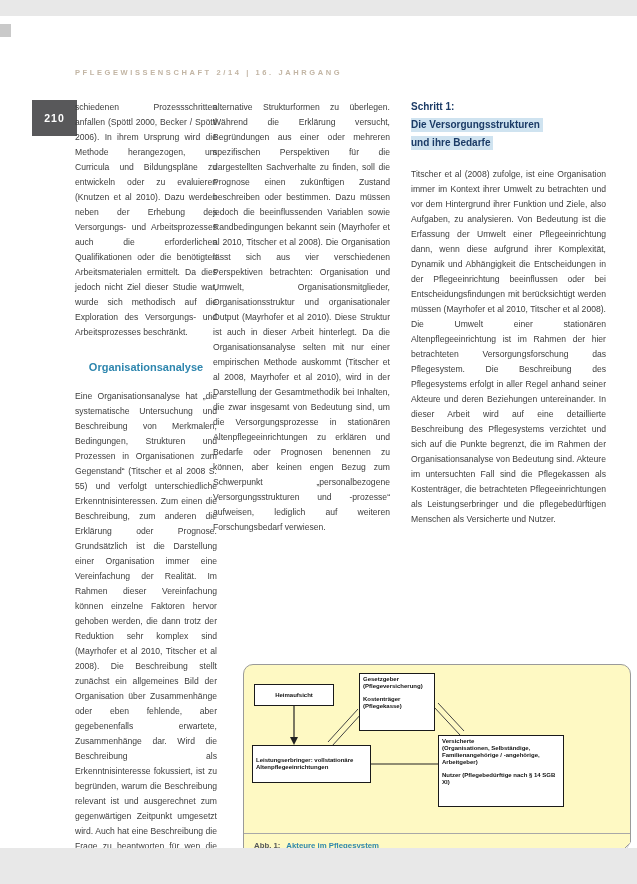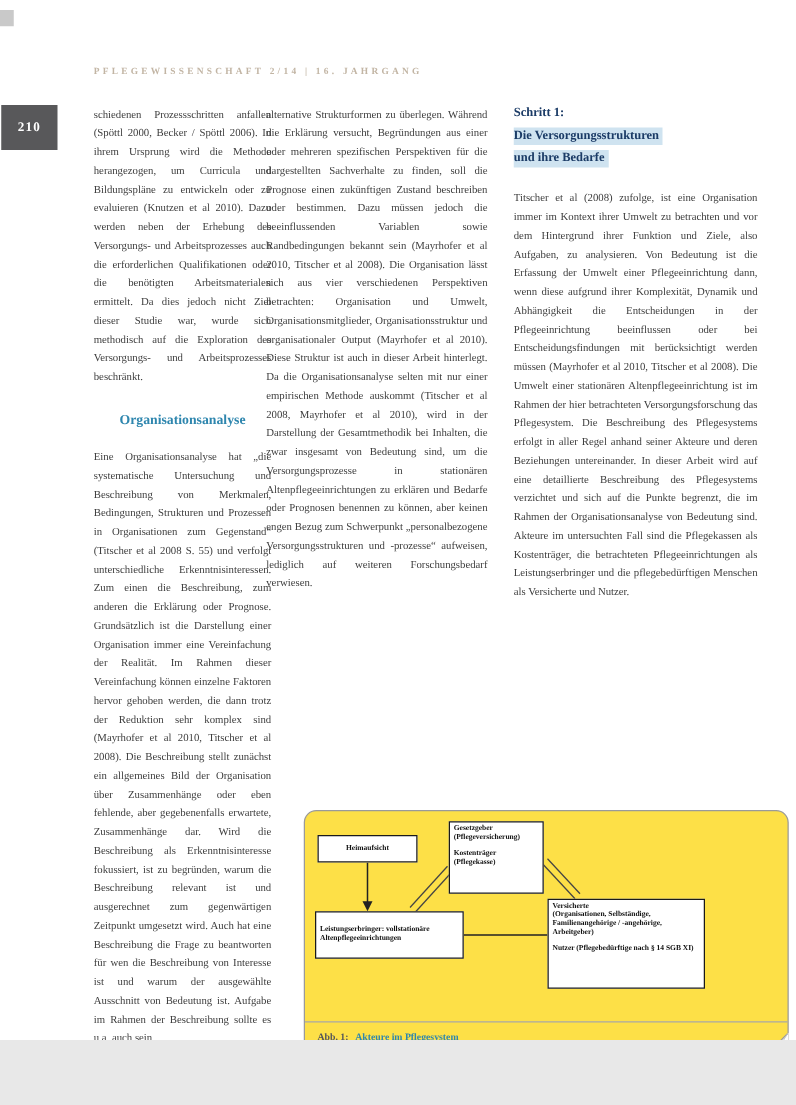--- a/index.html
+++ b/index.html
@@ -1,37 +1,37 @@
 <!DOCTYPE html>
 <html lang="de"><head>
 <meta charset="utf-8">
 <style>
   html,body{margin:0;padding:0;background:#e8e8e8;}
   .page{
     position:relative;
     width:637px;height:832px;
     background:#ffffff;
-    font-family:Liberation Serif, serif;
+    font-family:Liberation Sans, sans-serif;
     color:#3d3d3d;
     overflow:hidden;
-    margin:0 auto;
+    margin:16px auto;
   }
   .corner-mark{
     position:absolute;left:0;top:8px;width:11px;height:13px;
     background:#c9c9c9;
   }
   .journal-header{
     position:absolute;left:75px;top:52px;
     font-size:7.5px;letter-spacing:2.6px;
     color:#c2b5a4;font-weight:bold;
     text-transform:uppercase;
     white-space:nowrap;
   }
   .page-number-box{
-    position:absolute;left:1px;top:84px;width:45px;height:36px;
+    position:absolute;left:32px;top:84px;width:45px;height:36px;
     background:#58585a;color:#ffffff;
     display:flex;align-items:center;justify-content:center;
     font-size:10.5px;font-weight:bold;letter-spacing:1px;
   }
   .col{
     position:absolute;top:84px;
     font-size:8.6px;line-height:15px;
     text-align:justify;
     hyphens:auto;
   }
@@ -60,21 +60,21 @@
   }
   .step-heading .plain{
     display:inline-block;
     padding:2px 0;
     margin-bottom:4px;
   }
   
   .figure-frame{
     position:absolute;left:243px;top:648px;width:388px;height:196px;
     border:1px solid #9a9a9a;border-radius:10px;
-    background:#fde047;
+    background:#fef9c3;
     box-sizing:border-box;
   }
   .diagram{position:absolute;left:0;top:0;width:386px;height:168px;}
   .diagram svg{position:absolute;left:0;top:0;}
   .dbox{
     position:absolute;
     border:1.2px solid #1a1a1a;
     background:#ffffff;
     font-size:6px;font-weight:bold;color:#111;
     line-height:7px;

